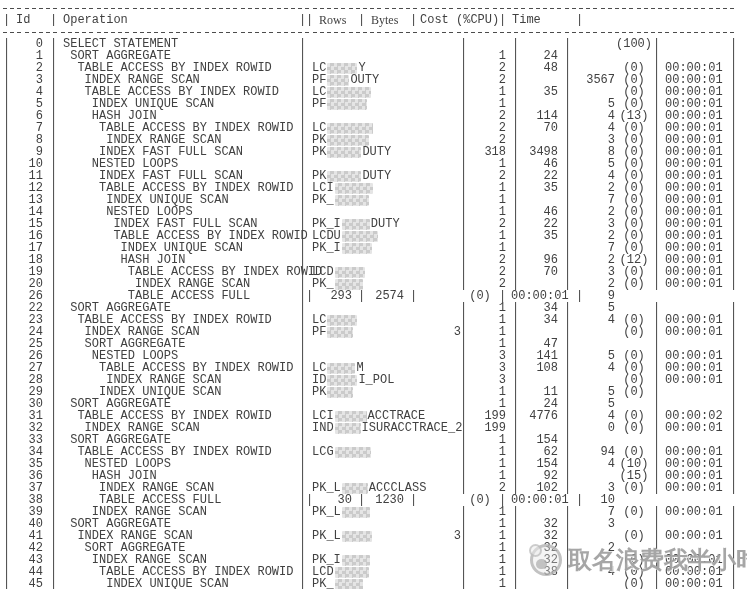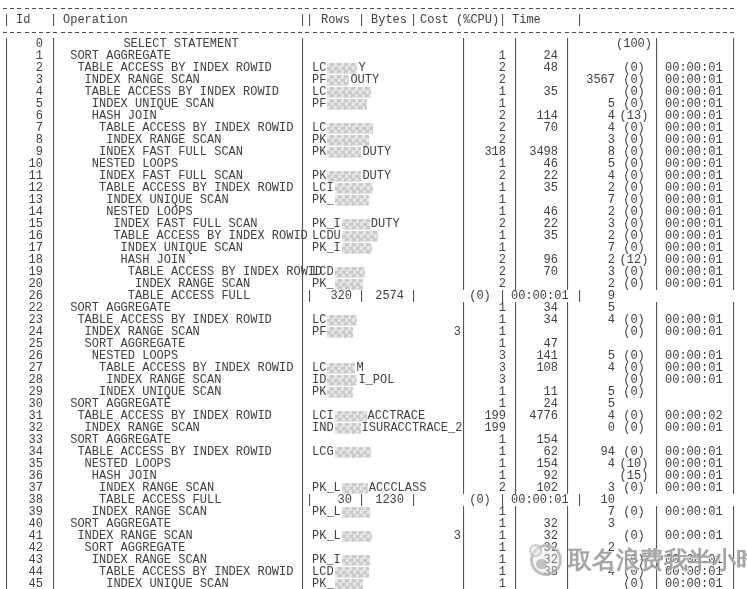--- a/index.html
+++ b/index.html
@@ -22,21 +22,21 @@
   .c-op{width:242px;}
   .c-name{width:154px;padding-left:6px;display:flex;align-items:center;}
   .c-rows{width:45px;text-align:right;padding-right:6px;}
   .c-bytes{width:45px;text-align:right;padding-right:6px;}
   .c-cost{width:82px;display:flex;}
   .cost-num{display:inline-block;width:44px;text-align:right;flex:none;margin-top:36px;}
   .cost-cpu{display:inline-block;width:38px;text-align:center;flex:none;}
   .c-time{width:70px;padding-left:5px;}
   
   .hdr .c-id{text-align:left;padding-left:6px;}
-  .hdr .c-rows,.hdr .c-bytes{text-align:center;padding-left:6px;}
+  .hdr .c-rows,.hdr .c-bytes{text-align:left;padding-left:6px;font-family:Liberation Serif, serif;}
   .hdr .c-cost{display:block;padding-left:3px;}
   .hdr .c-time{padding-left:6px;}
   
   .dash{
     height:12px;width:734px;
     background:repeating-linear-gradient(90deg,#4c4c4c 0 4px,transparent 4px 7.2px);
     background-size:100% 1px;
     background-position:0 6px;
     background-repeat:no-repeat;
   }
@@ -109,21 +109,21 @@
     <span class="pipe"></span>
   </div>
 
   <div class="dash"></div>
 
   <div id="rows">
       <div class="row">
     <span class="pipe"></span>
     <span class="cell c-id">0</span>
     <span class="pipe"></span>
-    <span class="cell c-op" style="padding-left: 6px; text-align: center;">SELECT STATEMENT</span>
+    <span class="cell c-op" style="padding-left: 6px;">SELECT STATEMENT</span>
     <span class="pipe"></span>
     <span class="cell c-name">
       <span class="name-txt"></span>
 
       <span class="name-txt"></span>
     </span>
     <span class="pipe"></span>
     <span class="cell c-rows"></span>
     <span class="pipe"></span>
     <span class="cell c-bytes"></span>
@@ -616,21 +616,21 @@
     <span class="cell c-time">00:00:01</span>
     <span class="pipe"></span>
   </div>
       <div class="row">
     <span class="pipe"></span>
     <span class="cell c-id">26</span>
     <span class="pipe"></span>
     <span class="cell c-op" style="padding-left: 70.8px;">TABLE ACCESS FULL</span>
     <span class="pipe"></span>
     <span class="pipe"></span>
-    <span class="cell c-rows">320</span>
+    <span class="cell c-rows">293</span>
     <span class="pipe"></span>
     <span class="cell c-bytes">2574</span>
     <span class="pipe"></span>
     <span class="cell c-cost">
       <span class="cost-num">3</span>
       <span class="cost-cpu">(0)</span>
     </span>
     <span class="pipe"></span>
     <span class="cell c-time">00:00:01</span>
     <span class="pipe"></span>

